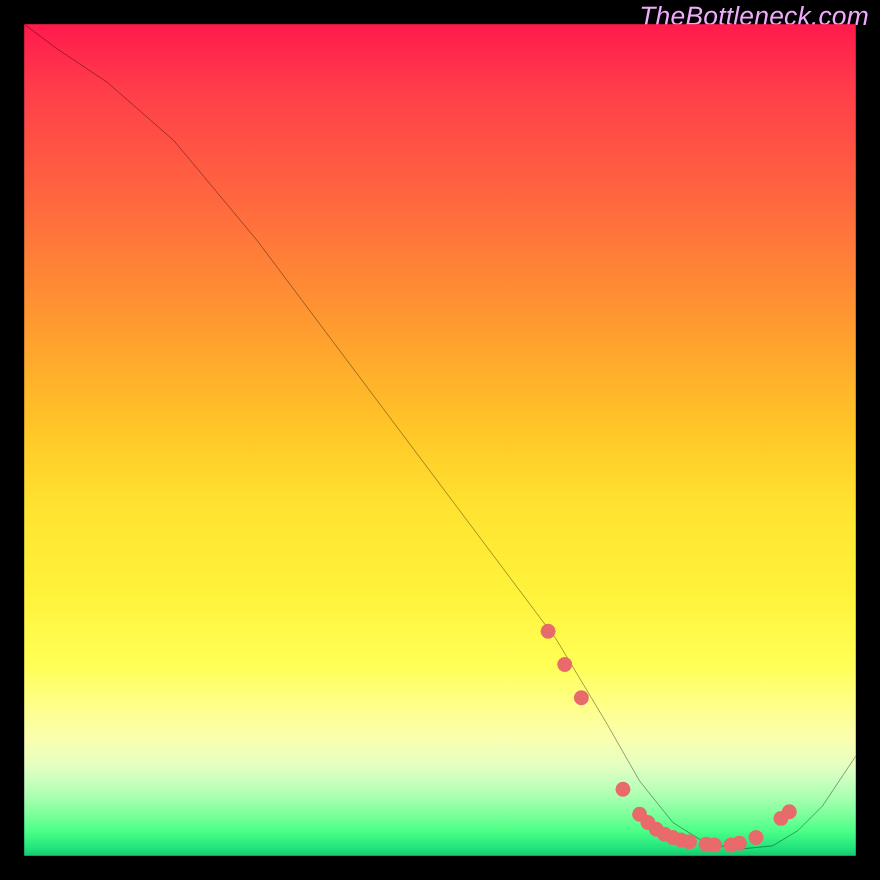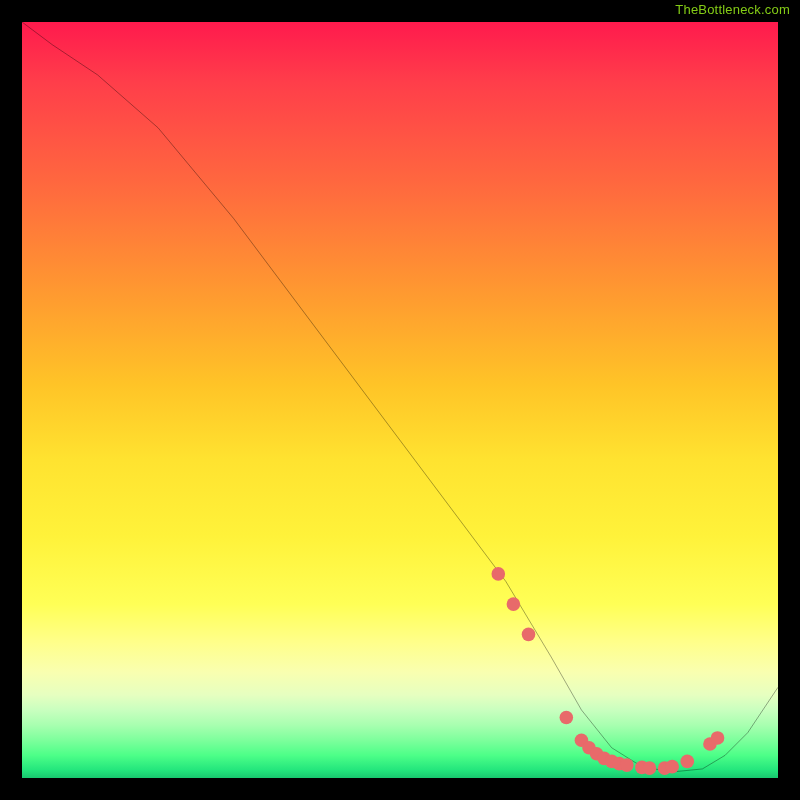--- a/index.html
+++ b/index.html
@@ -49,24 +49,25 @@
     );
   }
   .curve {
     position: absolute;
     inset: 0;
   }
   .watermark {
     position: absolute;
     top: 2px;
     right: 10px;
-    color: #84cc16;
-    font-size: 13px;
+    color: #f0abfc;
+    font-size: 24px;
     letter-spacing: 0.2px;
     user-select: none;
+    font-style: italic;
   }
 </style>
 </head>
 <body>
 
 <div class="frame">
   <div class="watermark">TheBottleneck.com</div>
   <div class="plot">
     <div class="gradient"></div>
     <svg class="curve" viewBox="0 0 100 100" preserveAspectRatio="none">

